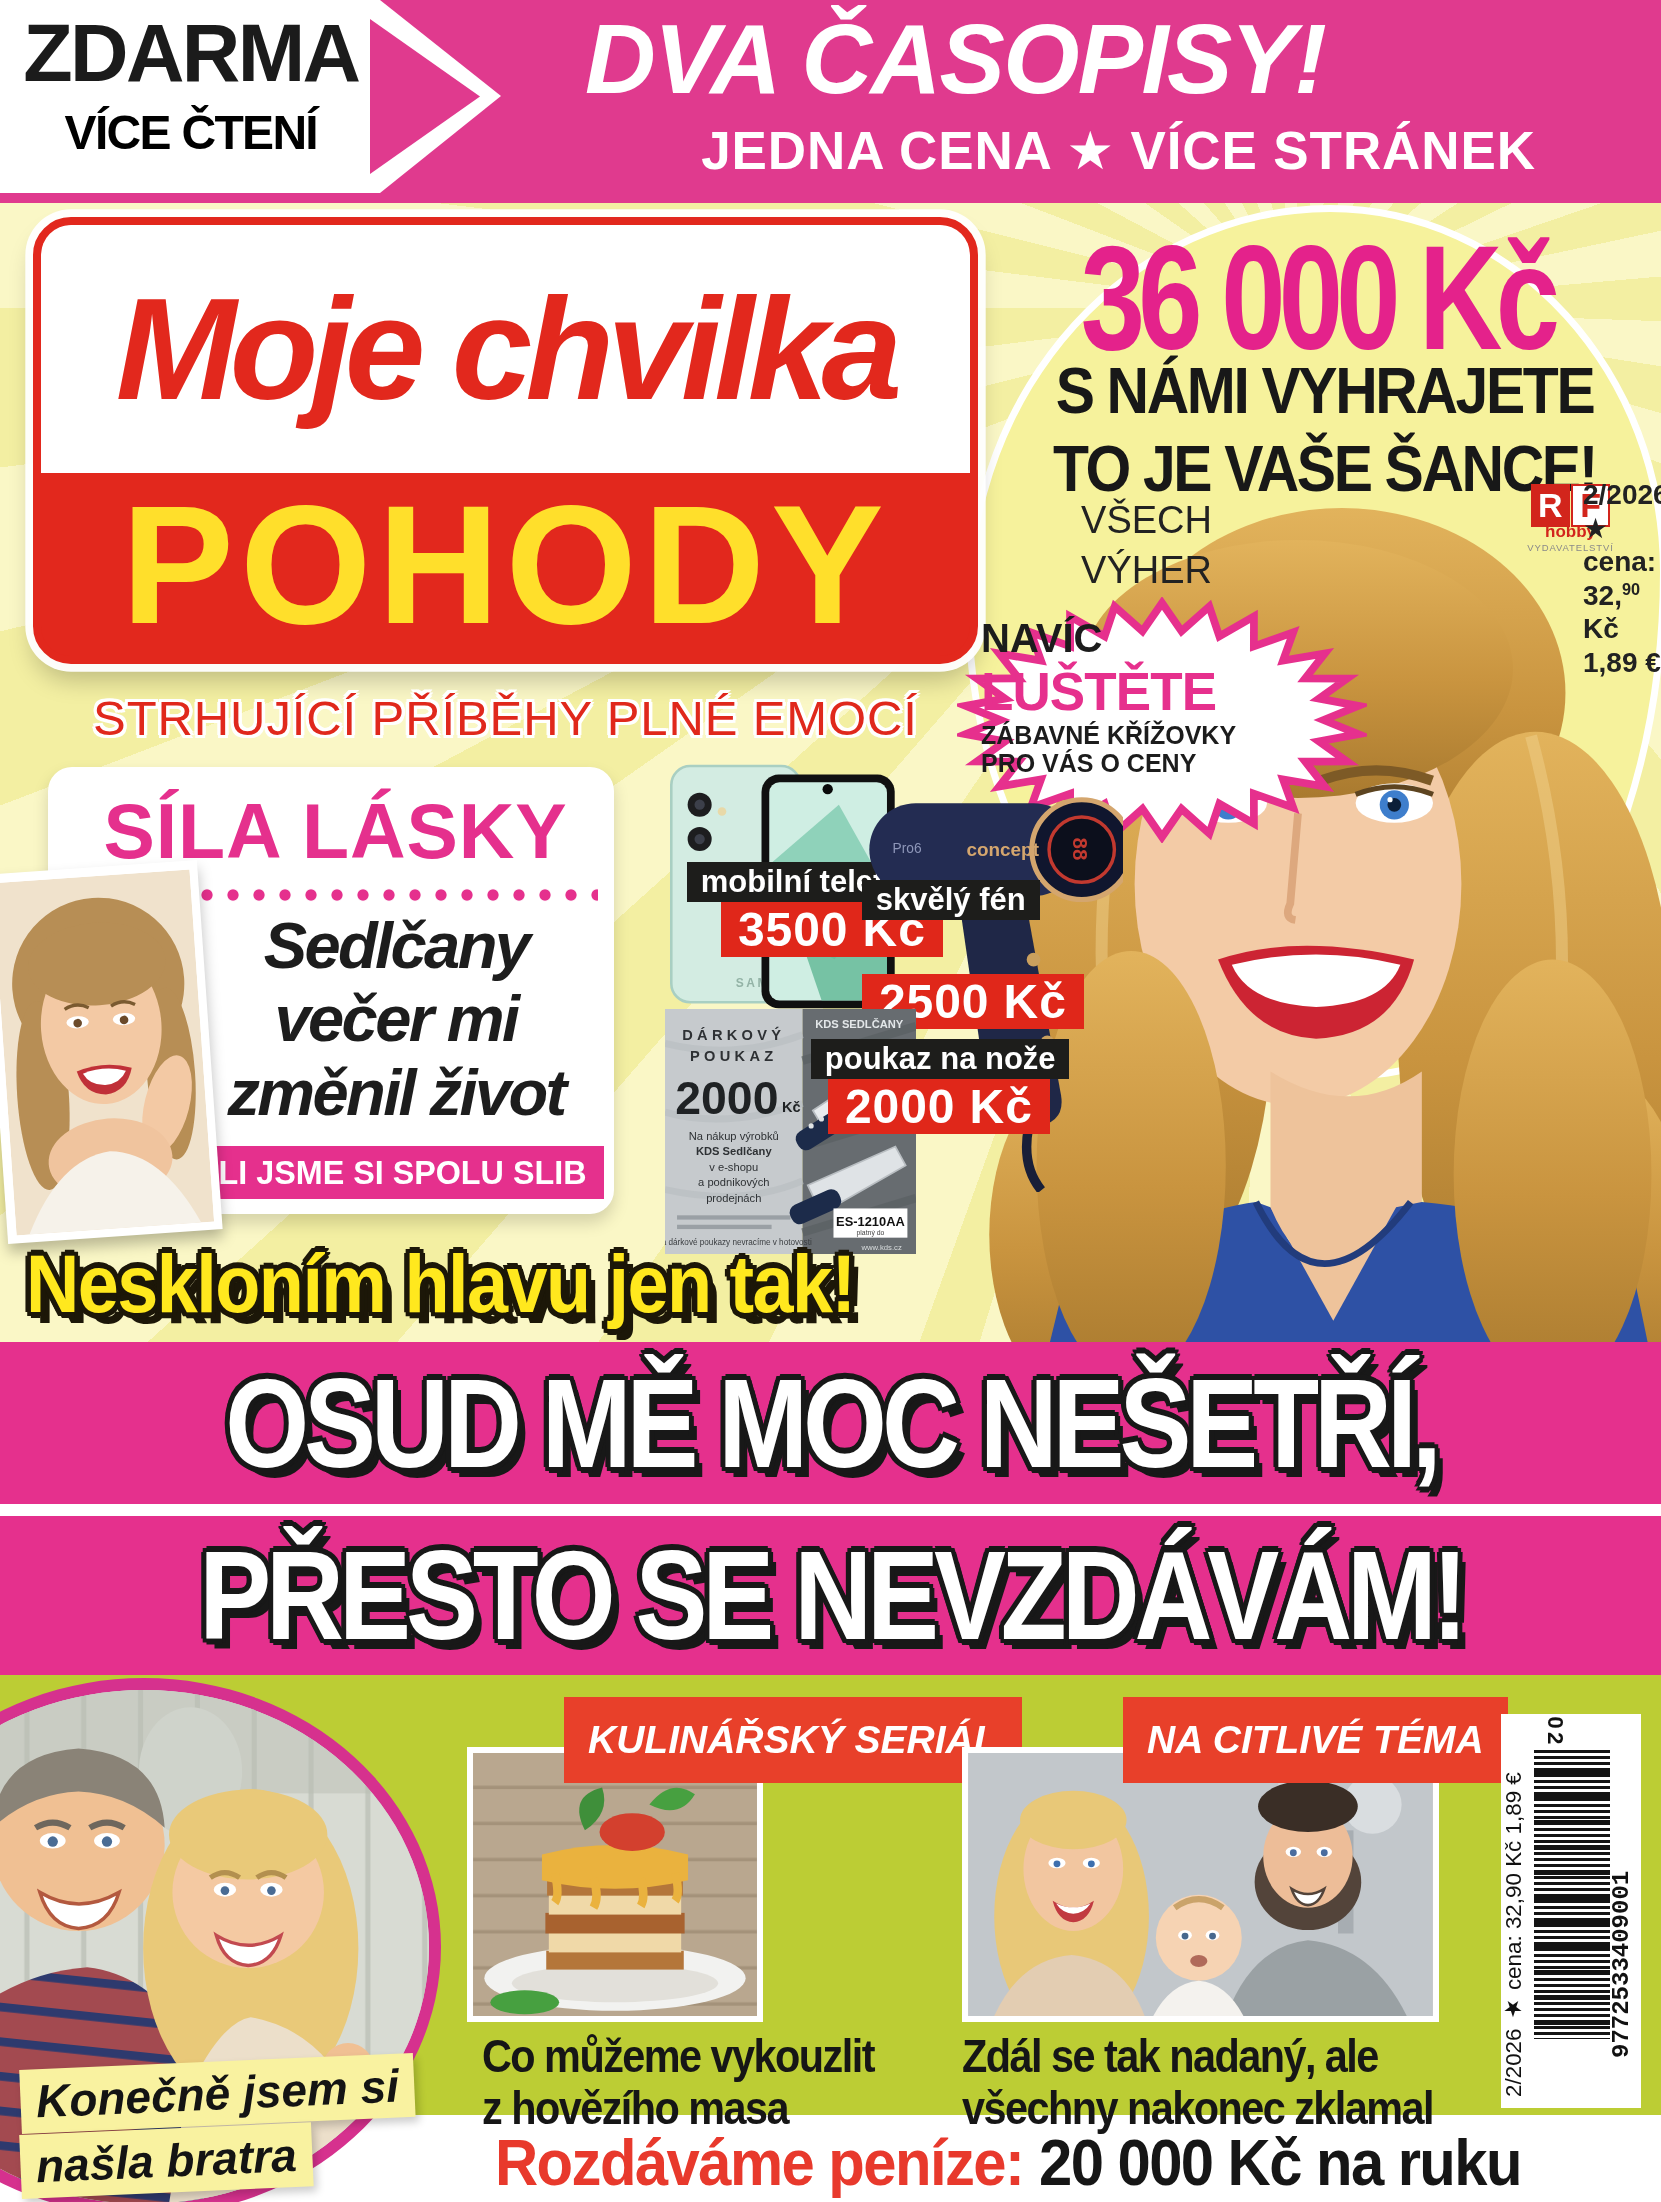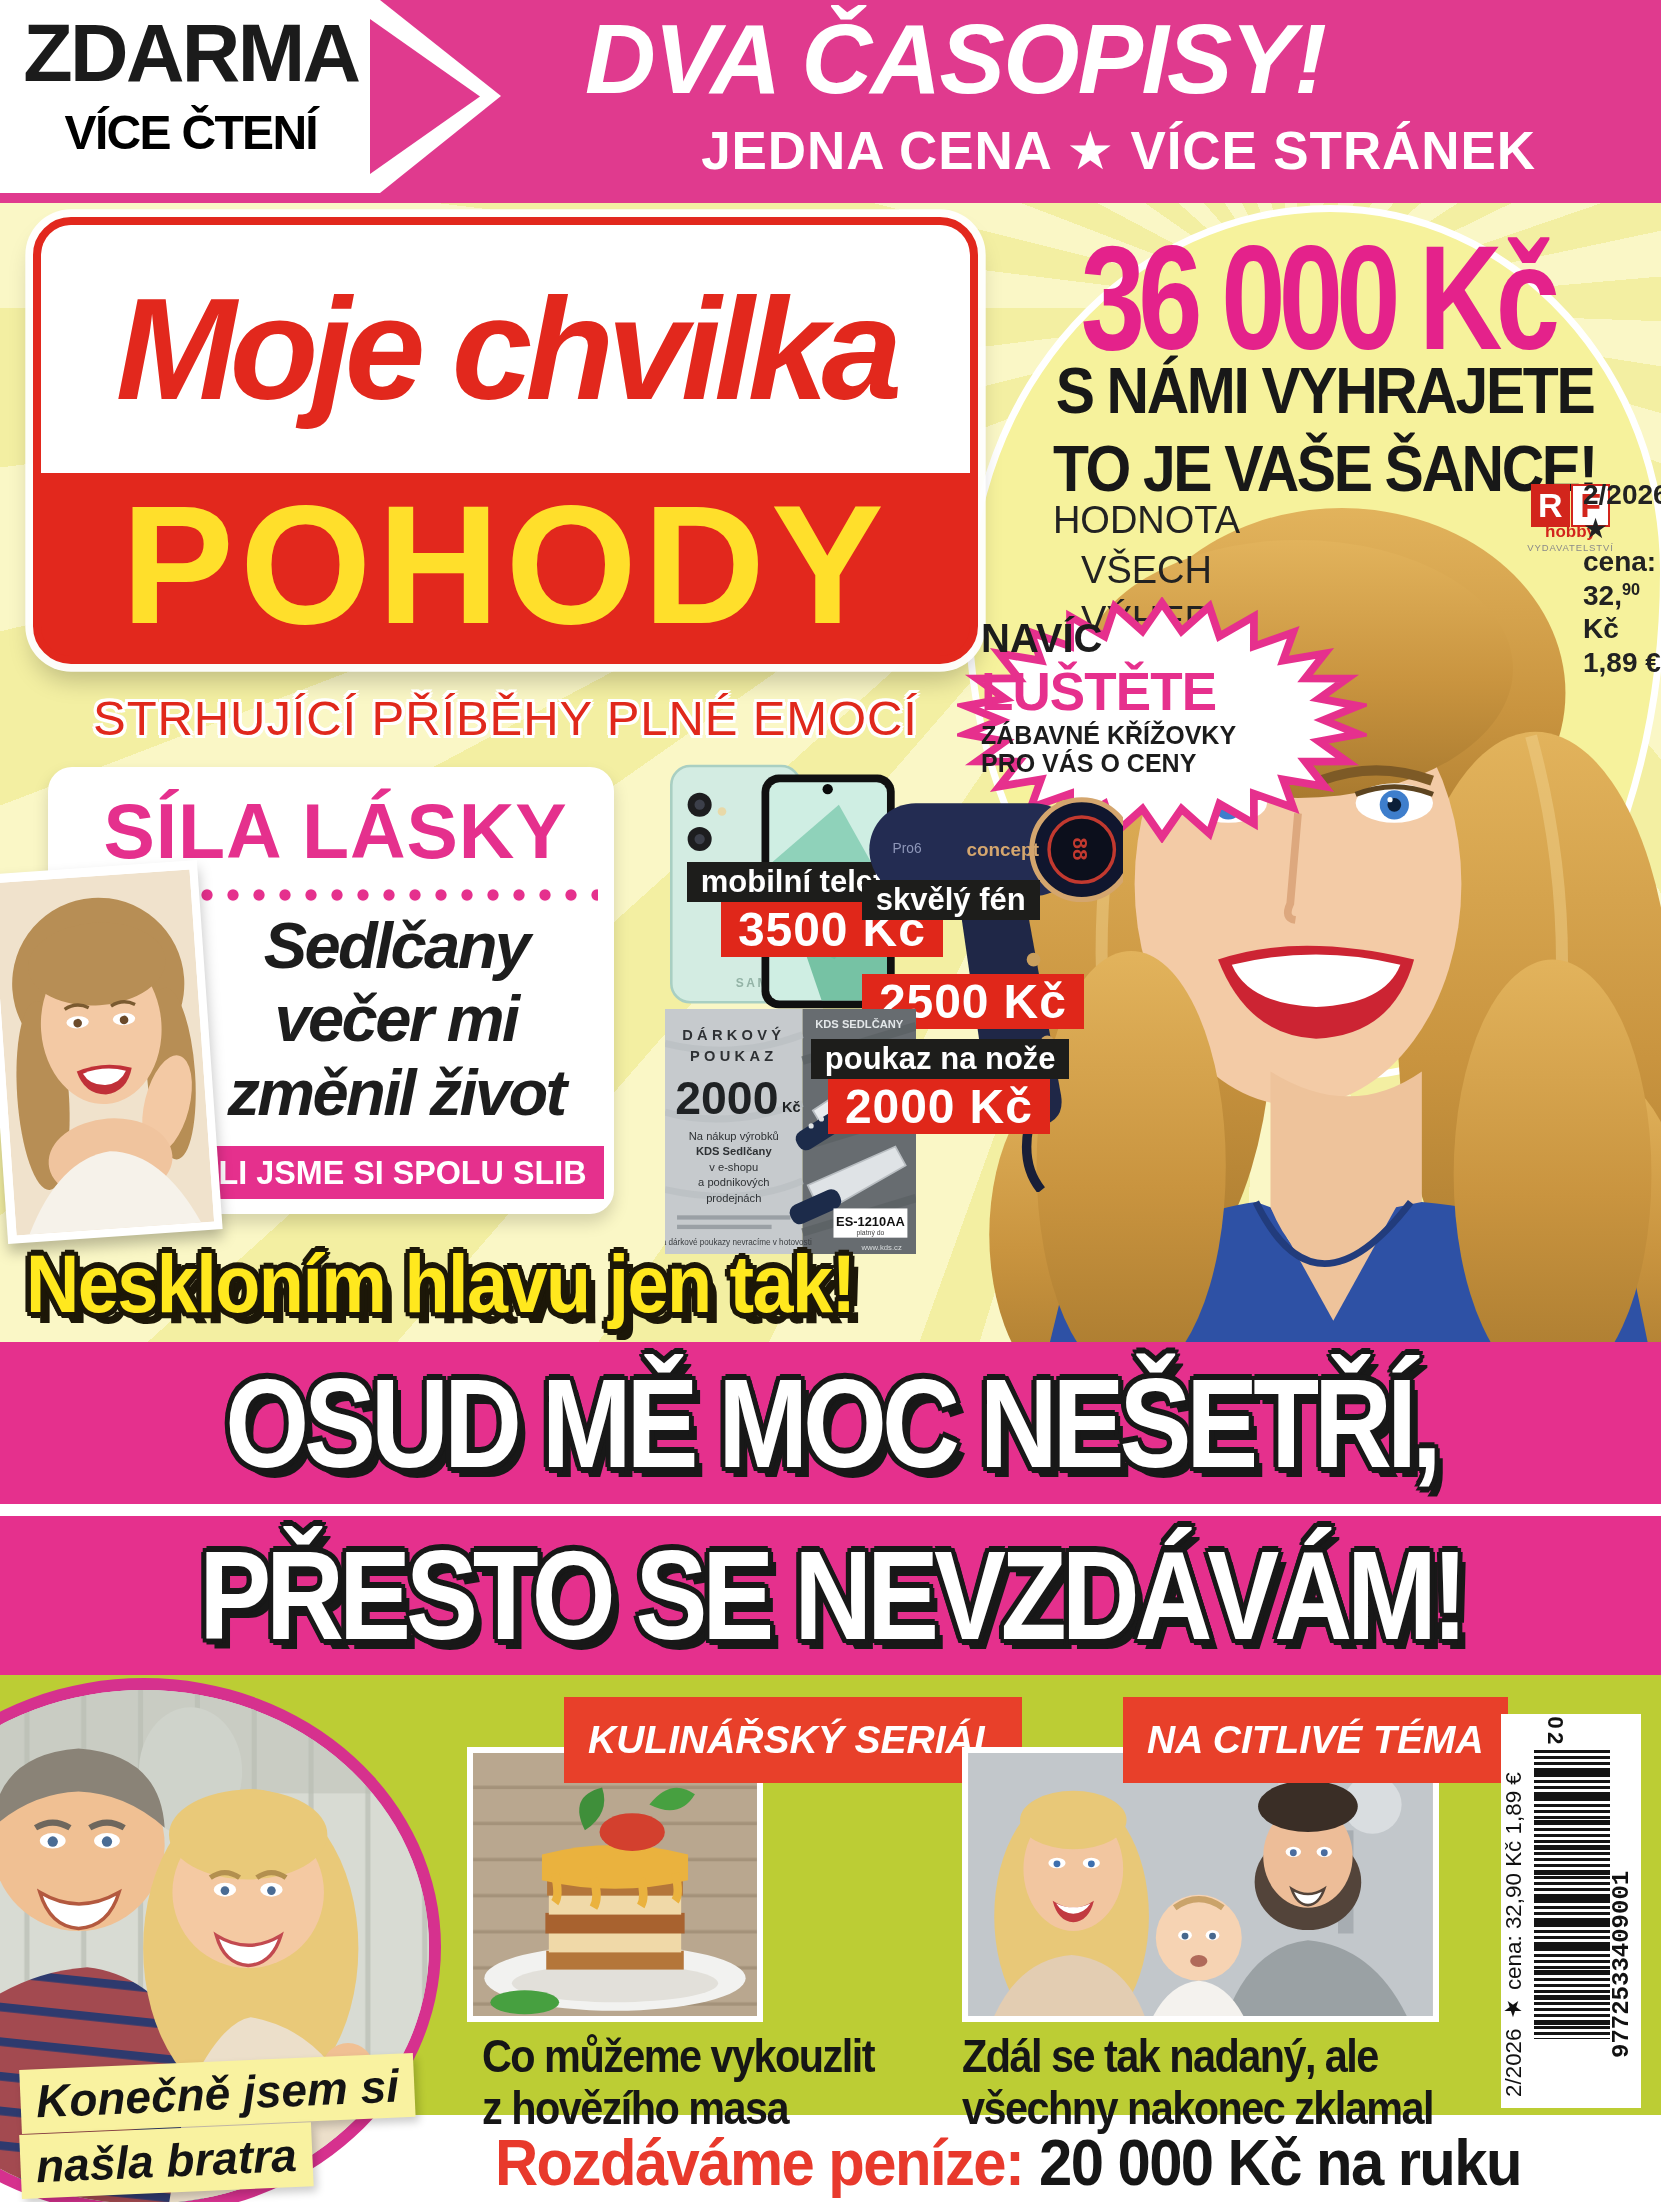--- a/index.html
+++ b/index.html
@@ -186,21 +186,20 @@
     <div class="logo-bottom">
       <span>POHODY</span>
     </div>
   </div>
   <div class="abs tagline nowrap">STRHUJÍCÍ PŘÍBĚHY PLNÉ EMOCÍ</div>
 
   <div class="abs amount nowrap">36 000 Kč</div>
   <div class="abs win1 nowrap">S NÁMI VYHRAJETE</div>
   <div class="abs win2 nowrap">TO JE VAŠE ŠANCE!</div>
   <div class="abs note">
-    <div>HODNOTA</div>
     <div>VŠECH</div>
     <div>VÝHER</div>
   </div>
 
   <div class="abs rf-block">
     <div class="rf-letters">
       <span class="r">R</span>
       <span class="f">F</span>
     </div>
     <div class="rf-hobby">hobby</div>

